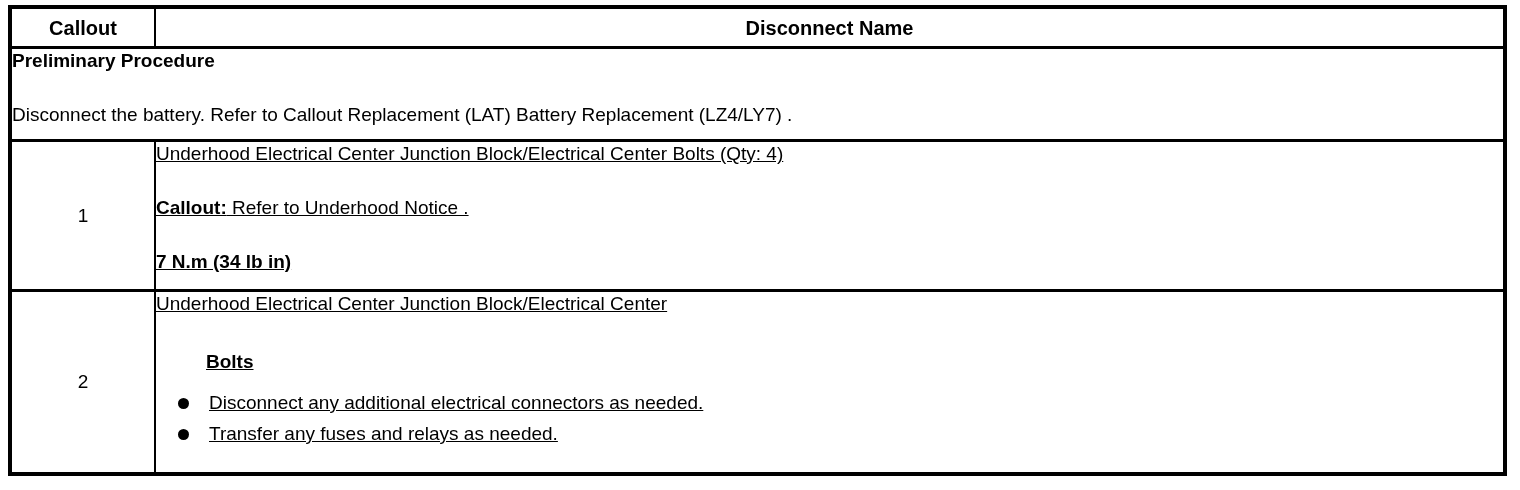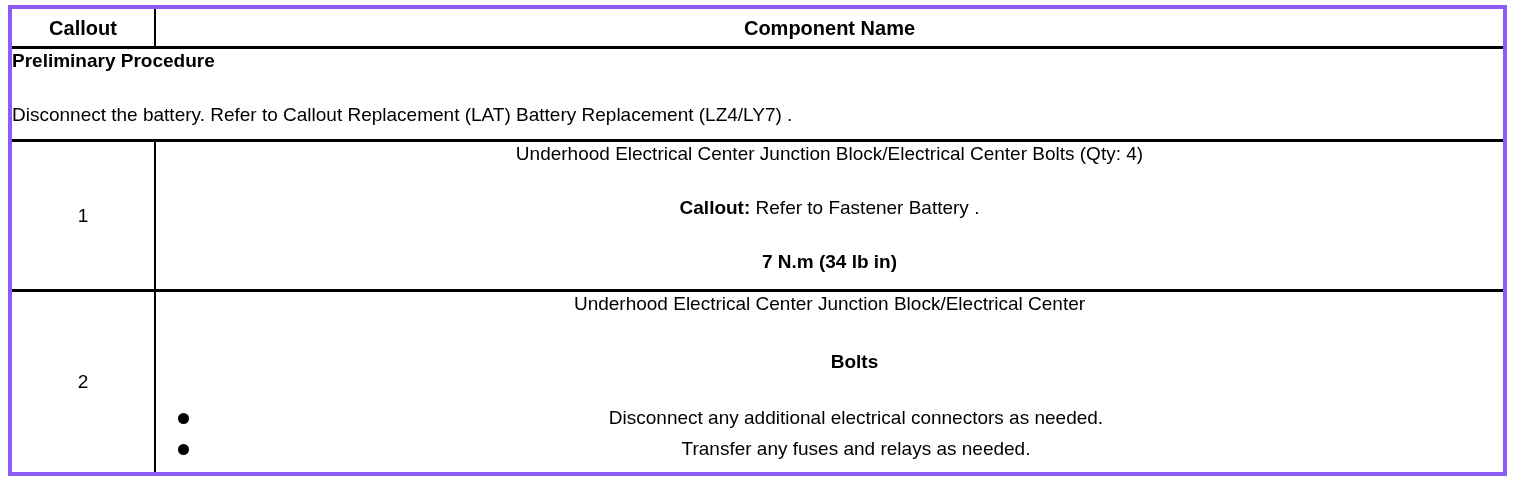--- a/index.html
+++ b/index.html
@@ -19,21 +19,21 @@
   p, ul, li { margin: 0; padding: 0; }
 
   table.doc-table {
     position: absolute;
     left: 8px;
     top: 5px;
     width: 1499px;
     border-collapse: collapse;
     table-layout: fixed;
     background: #ffffff;
-    border: 4px solid #8b5cf6;
+    border: 4px solid #000000;
   }
   .doc-table th,
   .doc-table td {
     border: solid #000000;
     border-width: 3px 2px;
     padding: 0;
     background: #ffffff;
   }
 
   .col-callout { width: 145px; }
@@ -57,35 +57,36 @@
 
   .row-1 .name-cell { height: 147px; }
   .row-2 .name-cell { height: 180px; }
 
   .callout-cell {
     text-align: center;
     vertical-align: middle;
   }
   .name-cell {
     vertical-align: top;
-    text-align: center;
+    text-align: left;
     padding: 8px 10px 8px 10px;
+    text-decoration: underline;
   }
   .name-cell p.spaced { margin-top: 30px; }
 
   .bold { font-weight: bold; }
 
   .tips-heading {
     margin-top: 34px;
     margin-left: 50px;
     font-weight: bold;
   }
   .tips-list {
     list-style: none;
-    margin-top: 32px;
+    margin-top: 17px;
   }
   .tips-list li {
     position: relative;
     padding-left: 53px;
     line-height: 24px;
   }
   .tips-list li + li { margin-top: 7px; }
   .tips-list li .bullet-dot {
     position: absolute;
     left: 22px;
@@ -100,36 +101,36 @@
 <body>
 
 <table class="doc-table">
   <colgroup>
     <col class="col-callout">
     <col class="col-name">
   </colgroup>
   <thead>
     <tr>
       <th>Callout</th>
-      <th>Component Name</th>
+      <th>Disconnect Name</th>
     </tr>
   </thead>
   <tbody>
     <tr>
       <td colspan="2" class="prelim-cell">
         <p class="prelim-title">Preliminary Procedure</p>
         <p class="prelim-text">Disconnect the battery. Refer to Callout Replacement (LAT) Battery Replacement (LZ4/LY7) .</p>
       </td>
     </tr>
 
     <tr class="row-1">
       <td class="callout-cell">1</td>
       <td class="name-cell">
         <p>Underhood Electrical Center Junction Block/Electrical Center Bolts (Qty: 4)</p>
-        <p class="spaced"><span class="bold">Callout:</span><span> Refer to Fastener Battery .</span></p>
+        <p class="spaced"><span class="bold">Callout:</span><span> Refer to Underhood Notice .</span></p>
         <p class="spaced bold">7 N.m (34 lb in)</p>
       </td>
     </tr>
 
     <tr class="row-2">
       <td class="callout-cell">2</td>
       <td class="name-cell">
         <p>Underhood Electrical Center Junction Block/Electrical Center</p>
         <p class="tips-heading">Bolts</p>
         <ul class="tips-list">

